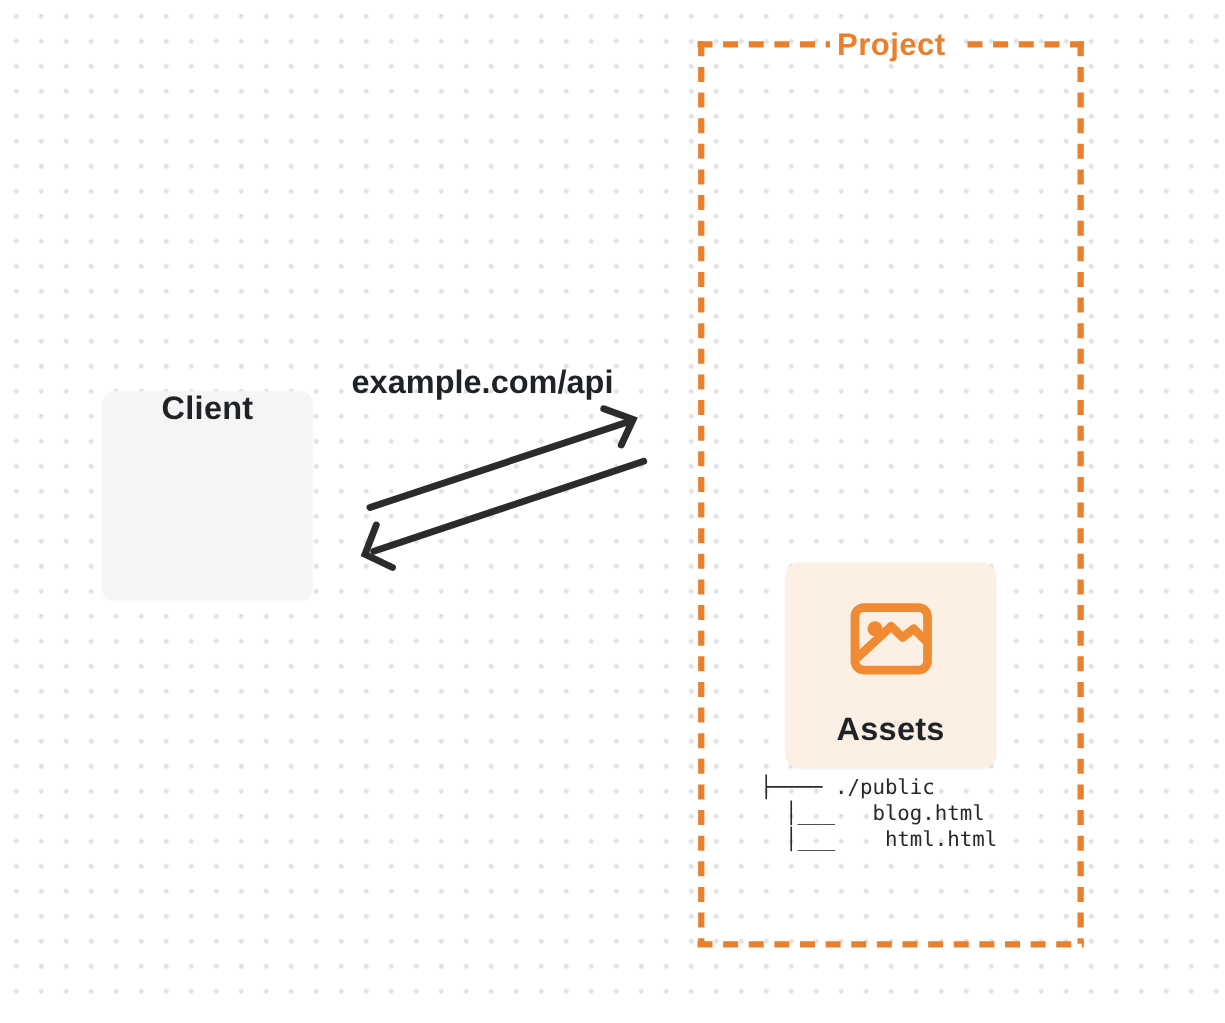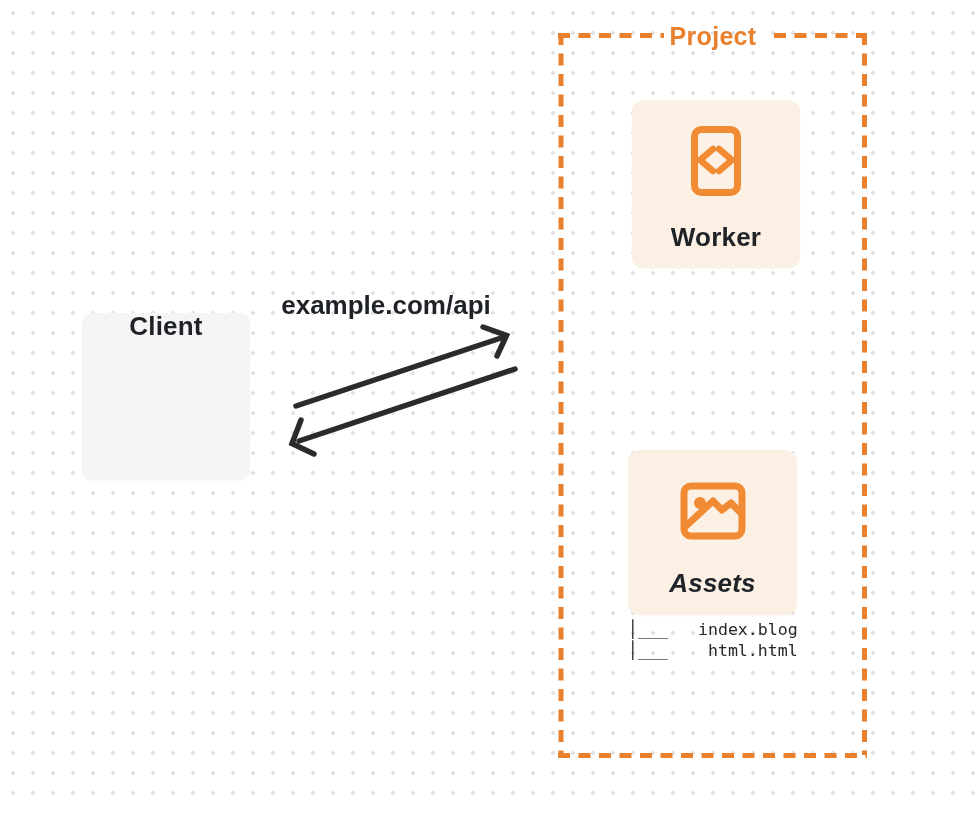--- a/index.html
+++ b/index.html
@@ -25,21 +25,21 @@
   .card-assets { left:628px; top:450px; width:169px; height:165px; background:#FBF0E3; }
   .card-client { left:82px;  top:313px; width:168px; height:167px; background:#F5F5F6; border-radius:10px; }
 
   .node-label {
     font-weight:700; font-size:26px; color:#1F2328; letter-spacing:0.2px;
     line-height:1;
   }
   .card-worker .icon-wrap { margin-top:26px; height:70px; }
   .card-worker .node-label { margin-top:28px; }
   .card-assets .icon-wrap { margin-top:32px; height:58px; }
-  .card-assets .node-label { margin-top:30px;font-style:italic; }
+  .card-assets .node-label { margin-top:30px; }
 
   .project-label {
     position:absolute; left:560px; top:22px; width:306px;
     text-align:center;
     font-weight:700; font-size:25px; color:#E8802E; letter-spacing:0.3px;
   }
   .conn-label {
     position:absolute; left:280px; top:290px; width:212px;
     text-align:center;
     font-weight:700; font-size:26px; color:#1F2328;
@@ -79,40 +79,31 @@
   </svg>
 
   <div class="project-label">Project</div>
 
   <div class="conn-label">example.com/api</div>
 
   <div class="card card-client">
     <div class="node-label">Client</div>
   </div>
 
-  <div class="card card-worker">
-    <span class="icon-wrap">
-      <svg width="50" height="70" viewBox="0 0 50 70" xmlns="http://www.w3.org/2000/svg" fill="none" stroke="#F08B33">
-        <rect x="3.5" y="3.5" width="43" height="63" rx="7" stroke-width="7"></rect>
-        <polyline points="22,23 9,34 22,45" stroke-width="6.5" stroke-linecap="round" stroke-linejoin="round"></polyline>
-        <polyline points="28,23 41,34 28,45" stroke-width="6.5" stroke-linecap="round" stroke-linejoin="round"></polyline>
-      </svg>
-    </span>
-    <div class="node-label">Worker</div>
-  </div>
 
   <div class="card card-assets">
     <span class="icon-wrap">
       <svg width="66" height="58" viewBox="0 0 66 58" xmlns="http://www.w3.org/2000/svg" fill="none" stroke="#F08B33">
         <rect x="4" y="4" width="58" height="50" rx="7" stroke-width="7"></rect>
         <circle cx="20" cy="21" r="6" fill="#F08B33" stroke="none"></circle>
         <polyline points="6,44 33,19 42,28 51,21 61,31" stroke-width="7" stroke-linecap="round" stroke-linejoin="round"></polyline>
       </svg>
     </span>
     <div class="node-label">Assets</div>
   </div>
 
   <div class="file-tree">
-    <div>  │___   index.blog</div>
+    <div>├──── ./public</div>
+    <div>  │___   blog.html</div>
     <div>  │___    html.html</div>
   </div>
 
 </div>
 
 </body></html>

